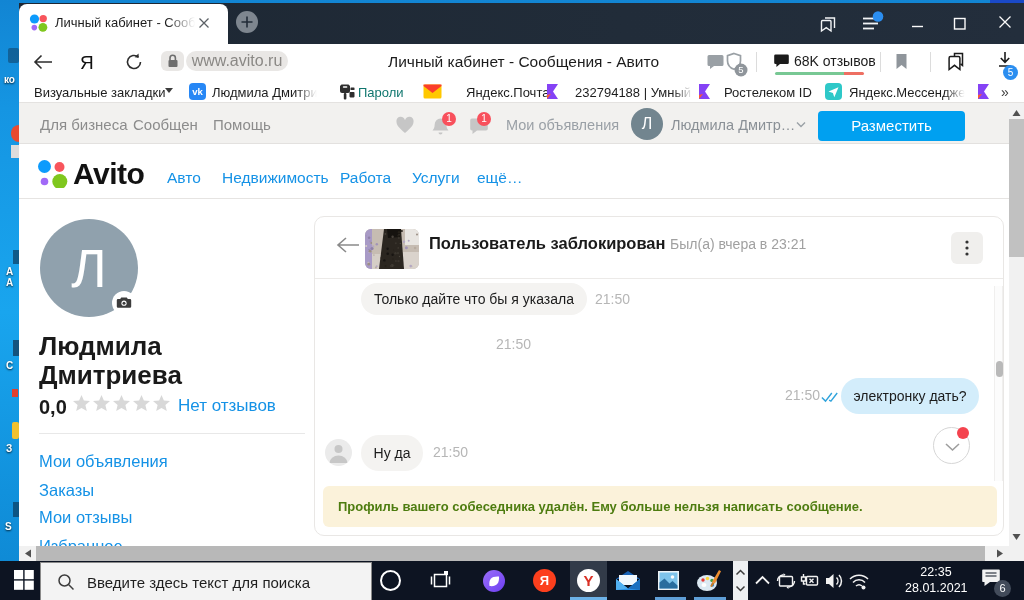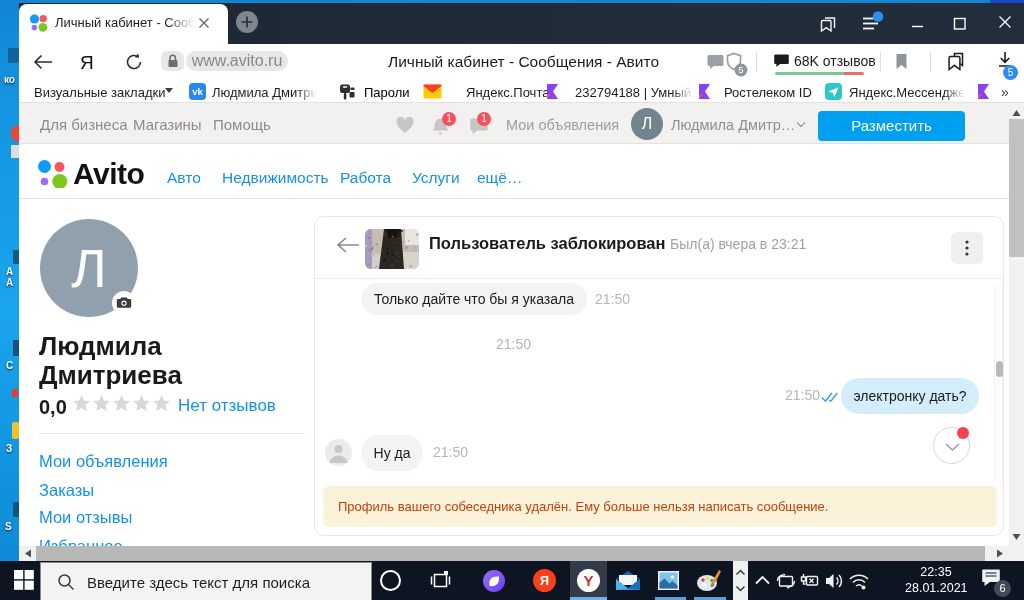--- a/index.html
+++ b/index.html
@@ -143,21 +143,21 @@
       <div class="abs" style="left:146px;top:7px;width:0;height:0;border-left:4px solid transparent;border-right:4px solid transparent;border-top:5px solid #3c3c3c;"></div>
       <div class="abs" style="left:170px;top:2px;width:17px;height:17px;border-radius:4px;background:#2787f5;color:#fff;font-size:9.5px;font-weight:bold;text-align:center;line-height:17px;">vk</div>
       <div class="abs" style="left:193px;top:4px;width:107px;height:16px;overflow:hidden;white-space:nowrap;font-size:13px;color:#1d1d1d;">Людмила Дмитрие<span class="abs" style="left:85px;top:0;width:22px;height:16px;background:linear-gradient(90deg,rgba(255,255,255,0),#fff 90%);"></span></div>
       <svg class="abs" style="left:319px;top:2px;" width="18" height="18" viewBox="0 0 18 18">
         <path d="M3.5 1.5 h7 l1.5 1.5 v5 a2 2 0 0 1 -2 2 h-6 a2 2 0 0 1 -2 -2 v-5 z" fill="#2e2e2e"></path>
         <rect x="4.8" y="3.2" width="4.6" height="1.6" rx="0.8" fill="#fff"></rect>
         <rect x="5.8" y="10" width="2.6" height="6.5" rx="1" fill="#2e2e2e"></rect>
         <rect x="12.5" y="4.5" width="4" height="2.6" rx="0.6" fill="#2e2e2e"></rect>
         <rect x="11.5" y="9" width="5" height="5.4" rx="0.8" fill="#2e2e2e"></rect>
       </svg>
-      <div class="abs" style="left:339px;top:4px;font-size:13px;color:#000000;margin-left:6px;">Пароли</div>
+      <div class="abs" style="left:339px;top:4px;font-size:13px;color:#0f766e;">Пароли</div>
       <svg class="abs" style="left:404px;top:3px;" width="19" height="15" viewBox="0 0 19 15">
         <rect x="0.5" y="0.5" width="18" height="14" rx="1.5" fill="#ffc800"></rect>
         <path d="M0.5 2 L9.5 9 L18.5 2 V0.5 h-18 z" fill="#fa3e2c"></path>
       </svg>
       <div class="abs" style="left:447px;top:4px;font-size:13px;color:#1d1d1d;">Яндекс.Почта</div>
       <svg class="abs" style="left:527px;top:2px;" width="13" height="17" viewBox="0 0 13 17">
         <path d="M1 16 V1 h11 L7 8.5 12 16 z" fill="#8542f5"></path>
         <path d="M1 16 v-4 l4 -1 z" fill="#fa5c30"></path>
       </svg>
       <div class="abs" style="left:556px;top:4px;width:120px;height:16px;overflow:hidden;white-space:nowrap;font-size:13px;color:#1d1d1d;">232794188 | Умный д<span class="abs" style="left:98px;top:0;width:22px;height:16px;background:linear-gradient(90deg,rgba(255,255,255,0),#fff 90%);"></span></div>
@@ -175,21 +175,21 @@
       <svg class="abs" style="left:958px;top:2px;" width="13" height="17" viewBox="0 0 13 17">
         <path d="M1 16 V1 h11 L7 8.5 12 16 z" fill="#8542f5"></path>
         <path d="M1 16 v-4 l4 -1 z" fill="#fa5c30"></path>
       </svg>
       <div class="abs" style="left:982px;top:3px;font-size:14px;color:#3c3c3c;">»</div>
     </div>
     <div id="page">
 
       <div class="abs" style="left:0;top:0;width:1005px;height:41px;background:#f2f1ef;border-bottom:1px solid #e3e1df;">
         <div class="abs" style="left:21px;top:13px;font-size:15px;color:#8c8c8c;">Для бизнеса</div>
-        <div class="abs" style="left:114px;top:13px;font-size:15px;color:#8c8c8c;">Магазины</div>
+        <div class="abs" style="left:114px;top:13px;font-size:15px;color:#8c8c8c;">Сообщен</div>
         <div class="abs" style="left:194px;top:13px;font-size:15px;color:#8c8c8c;">Помощь</div>
         <svg class="abs" style="left:376px;top:13px;" width="20" height="19" viewBox="0 0 20 19">
           <path d="M10 17 C4 12 1.5 9 1.5 5.8 A4.3 4.3 0 0 1 10 4.2 4.3 4.3 0 0 1 18.5 5.8 C18.5 9 16 12 10 17 z" fill="#c6c6c6"></path>
         </svg>
         <svg class="abs" style="left:412px;top:14px;" width="19" height="20" viewBox="0 0 19 20">
           <path d="M9.5 1.5 a5.8 5.8 0 0 1 5.8 5.8 c0 3.5 1.2 5.2 2.2 6.2 H1.5 c1 -1 2.2 -2.7 2.2 -6.2 A5.8 5.8 0 0 1 9.5 1.5 z" fill="#c6c6c6"></path>
           <path d="M7.5 15.5 a2 2 0 0 0 4 0 z" fill="#c6c6c6"></path>
         </svg>
         <svg class="abs" style="left:450px;top:14px;" width="20" height="19" viewBox="0 0 20 19">
           <path d="M3 1.5 h14 a1.8 1.8 0 0 1 1.8 1.8 v8.5 a1.8 1.8 0 0 1 -1.8 1.8 h-9 l-4.5 3.4 v-3.4 h-0.5 a1.8 1.8 0 0 1 -1.8 -1.8 v-8.5 A1.8 1.8 0 0 1 3 1.5 z" fill="#c6c6c6"></path>
@@ -349,21 +349,21 @@
           <svg width="37" height="37" viewBox="0 0 37 37">
             <path d="M12 16 l6.5 6 6.5 -6" stroke="#9e9e9e" stroke-width="1.6" fill="none"></path>
           </svg>
         </div>
         <div class="abs" style="left:642px;top:210px;width:12px;height:12px;border-radius:50%;background:#f4434e;"></div>
 
         <div class="abs" style="left:679px;top:69px;width:9px;height:195px;background:#fcfcfc;border-left:1px solid #f0efee;border-right:1px solid #f0efee;"></div>
         <div class="abs" style="left:681px;top:144px;width:7px;height:16px;border-radius:3.5px;background:#b9b9b9;"></div>
 
         <div class="abs" style="left:8px;top:269px;width:674px;height:41px;border-radius:6px;background:#fbf2da;">
-          <div class="abs" style="left:15px;top:13px;font-size:13px;font-weight:normal;color:#c2410c;">Профиль вашего собеседника удалён. Ему больше нельзя написать сообщение.</div>
+          <div class="abs" style="left:15px;top:13px;font-size:13px;font-weight:bold;color:#4d7c0f;">Профиль вашего собеседника удалён. Ему больше нельзя написать сообщение.</div>
         </div>
       </div>
     </div>
     <div id="vscroll">
       <svg class="abs" style="left:3px;top:6px;" width="9" height="8" viewBox="0 0 9 8">
         <path d="M4.5 1 L8.5 7 H0.5 z" fill="#505050"></path>
       </svg>
       <div class="abs" style="left:0;top:16px;width:15px;height:138px;background:#c1c1c1;"></div>
       <svg class="abs" style="left:3px;top:430px;" width="9" height="8" viewBox="0 0 9 8">
         <path d="M4.5 7 L8.5 1 H0.5 z" fill="#505050"></path>

